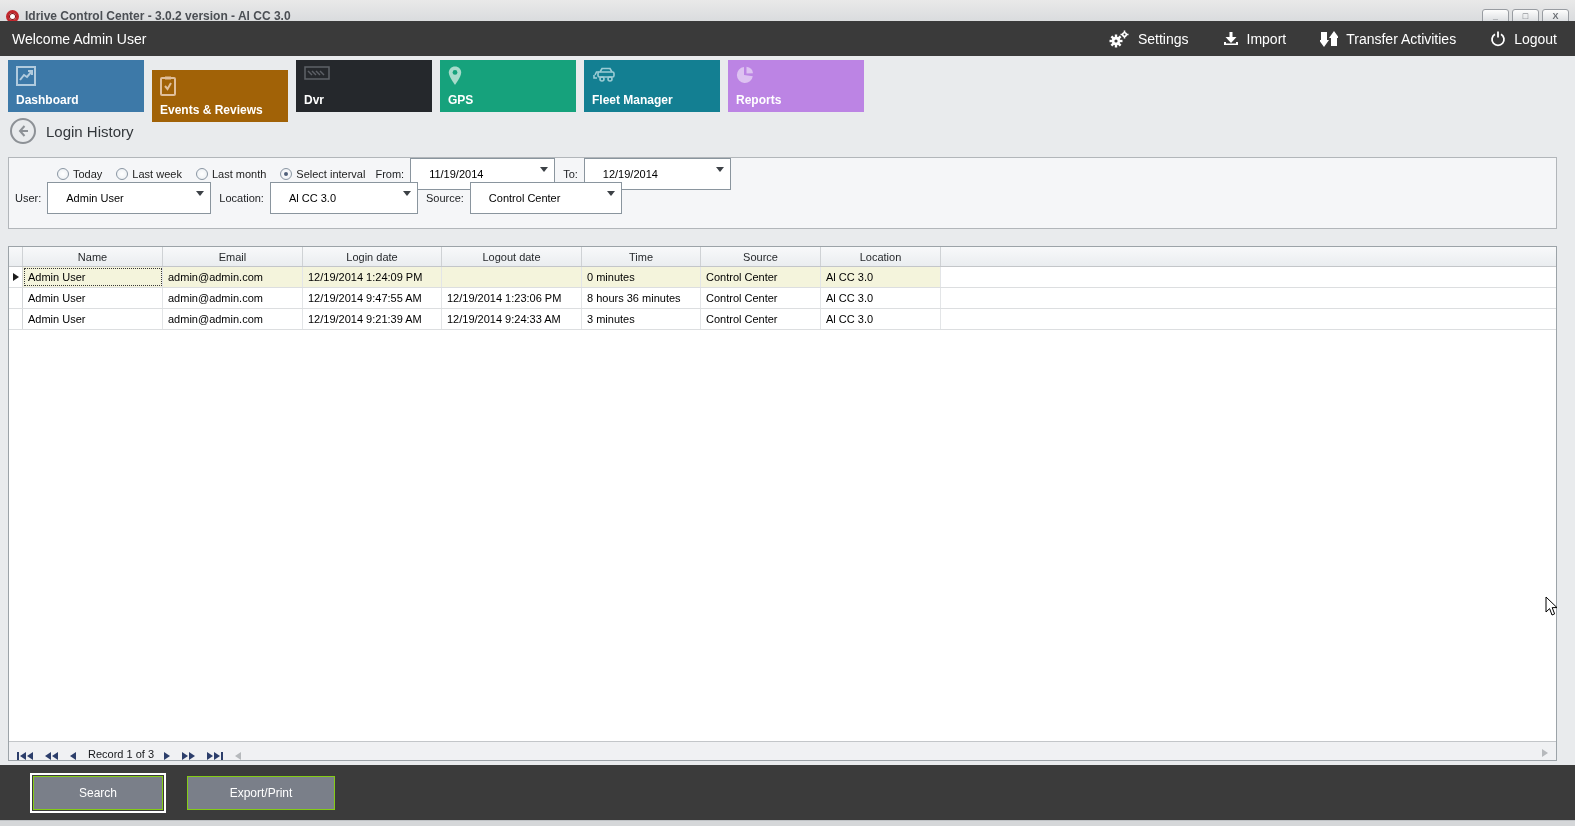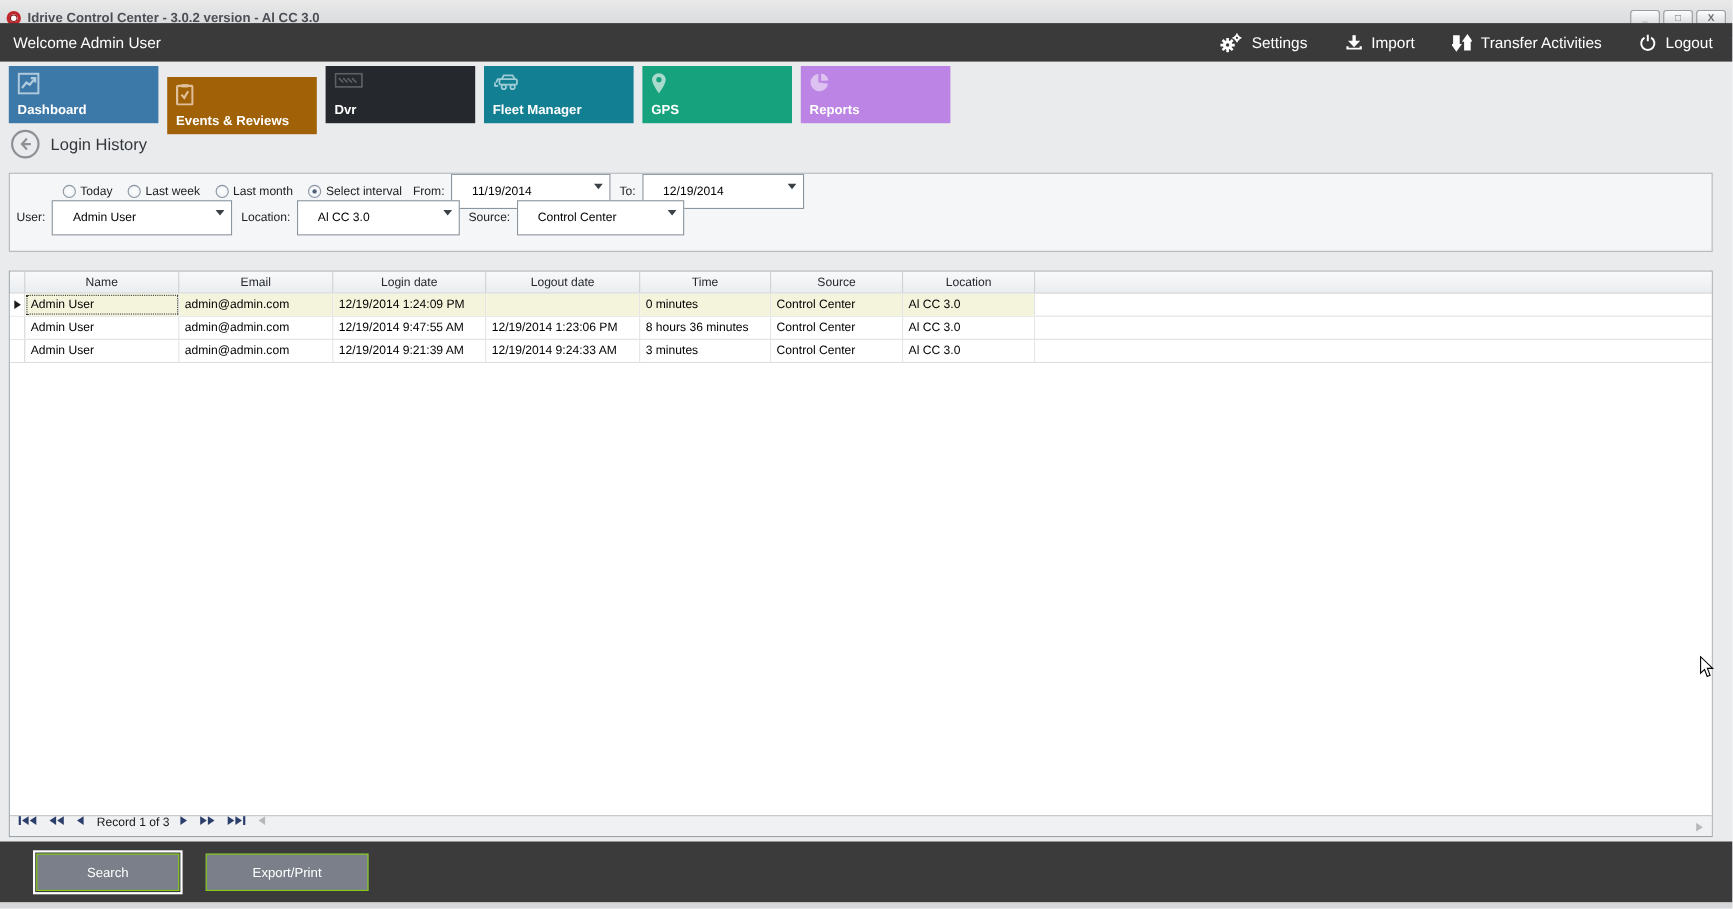--- a/index.html
+++ b/index.html
@@ -82,21 +82,21 @@
   .c-sel { width:14px; } .c-name { width:140px; } .c-email { width:140px; } .c-login { width:139px; }
   .c-logout { width:140px; } .c-time { width:119px; } .c-source { width:120px; } .c-loc { width:120px; }
   .c-fill { flex:1; border-right:none; }
   .gr-cell.focus-cell { outline:1px dotted #3a3a3a; outline-offset:-2px; }
   .row-marker { width:0; height:0; border-top:4px solid transparent; border-bottom:4px solid transparent;
     border-left:6px solid #1c1c1c; }
   .grid-filler { flex:1; background:#fff; }
 
   
   .navigator { height:19px; background:#f0f1f3; border-top:1px solid #c3c6c9;
-    display:flex; align-items:flex-start; padding-left:8px; position:relative; }
+    display:flex; align-items:flex-end; padding-left:8px; position:relative; }
   .nav-btn { display:flex; align-items:center; gap:1px; margin-right:12px; }
   .tri-l { width:0; height:0; border-top:4px solid transparent; border-bottom:4px solid transparent; border-right:6px solid #2c3e6b; }
   .tri-r { width:0; height:0; border-top:4px solid transparent; border-bottom:4px solid transparent; border-left:6px solid #2c3e6b; }
   .nav-bar { width:2px; height:8px; background:#2c3e6b; }
   .nav-text { color:#16181b; margin:0 10px 0 0; }
   .tri-disabled { border-right-color:#b6b9bc !important; border-left-color:#b6b9bc !important; }
   .hscroll-right { position:absolute; right:8px; top:5px; }
 
   
   .bottom-bar { position:absolute; top:765px; left:0; right:0; height:55px; background:#3b3b3b; }
@@ -213,43 +213,43 @@
             <g stroke="#6c7076" stroke-width="1.5">
               <line x1="4" y1="5" x2="8" y2="9"></line>
               <line x1="8" y1="5" x2="12" y2="9"></line>
               <line x1="12" y1="5" x2="16" y2="9"></line>
               <line x1="16" y1="5" x2="20" y2="9"></line>
             </g>
           </svg>
       </span>
       <span class="tile-label">Dvr</span>
     </div>
+    <div class="tile tile-gps">
+      <span class="tile-icon">
+        <svg width="14" height="20" viewBox="0 0 14 20">
+            <path d="M7 0.5 C3.4 0.5 0.8 3.2 0.8 6.6 C0.8 10.6 7 19 7 19 C7 19 13.2 10.6 13.2 6.6 C13.2 3.2 10.6 0.5 7 0.5 Z" fill="#cdeadf"></path>
+            <circle cx="7" cy="6.4" r="2.4" fill="#16a27c"></circle>
+          </svg>
+      </span>
+      <span class="tile-label">GPS</span>
+    </div>
     <div class="tile tile-fleet">
       <span class="tile-icon">
         <svg width="26" height="18" viewBox="0 0 26 18">
             <g fill="none" stroke="#bfe0e6" stroke-width="1.6">
               <path d="M8 6 L10 2.5 L18 2.5 L20 6"></path>
               <rect x="6" y="6" width="16" height="5" rx="1.5"></rect>
               <circle cx="10" cy="13" r="2"></circle>
               <circle cx="18" cy="13" r="2"></circle>
               <path d="M3 9 L4.5 6 L7 6"></path>
               <path d="M2 9 L2 12 L5 12"></path>
             </g>
           </svg>
       </span>
       <span class="tile-label">Fleet Manager</span>
-    </div>
-    <div class="tile tile-gps">
-      <span class="tile-icon">
-        <svg width="14" height="20" viewBox="0 0 14 20">
-            <path d="M7 0.5 C3.4 0.5 0.8 3.2 0.8 6.6 C0.8 10.6 7 19 7 19 C7 19 13.2 10.6 13.2 6.6 C13.2 3.2 10.6 0.5 7 0.5 Z" fill="#cdeadf"></path>
-            <circle cx="7" cy="6.4" r="2.4" fill="#16a27c"></circle>
-          </svg>
-      </span>
-      <span class="tile-label">GPS</span>
     </div>
     <div class="tile tile-reports">
       <span class="tile-icon">
         <svg width="18" height="18" viewBox="0 0 18 18">
             <path d="M8 1 A8 8 0 1 0 16.8 10.2 L8 9 Z" fill="#e6d2f5"></path>
             <path d="M10.5 0.8 L10.5 7.5 L17 7.2 A7.5 7.5 0 0 0 10.5 0.8 Z" fill="#e6d2f5"></path>
           </svg>
       </span>
       <span class="tile-label">Reports</span>
     </div>

